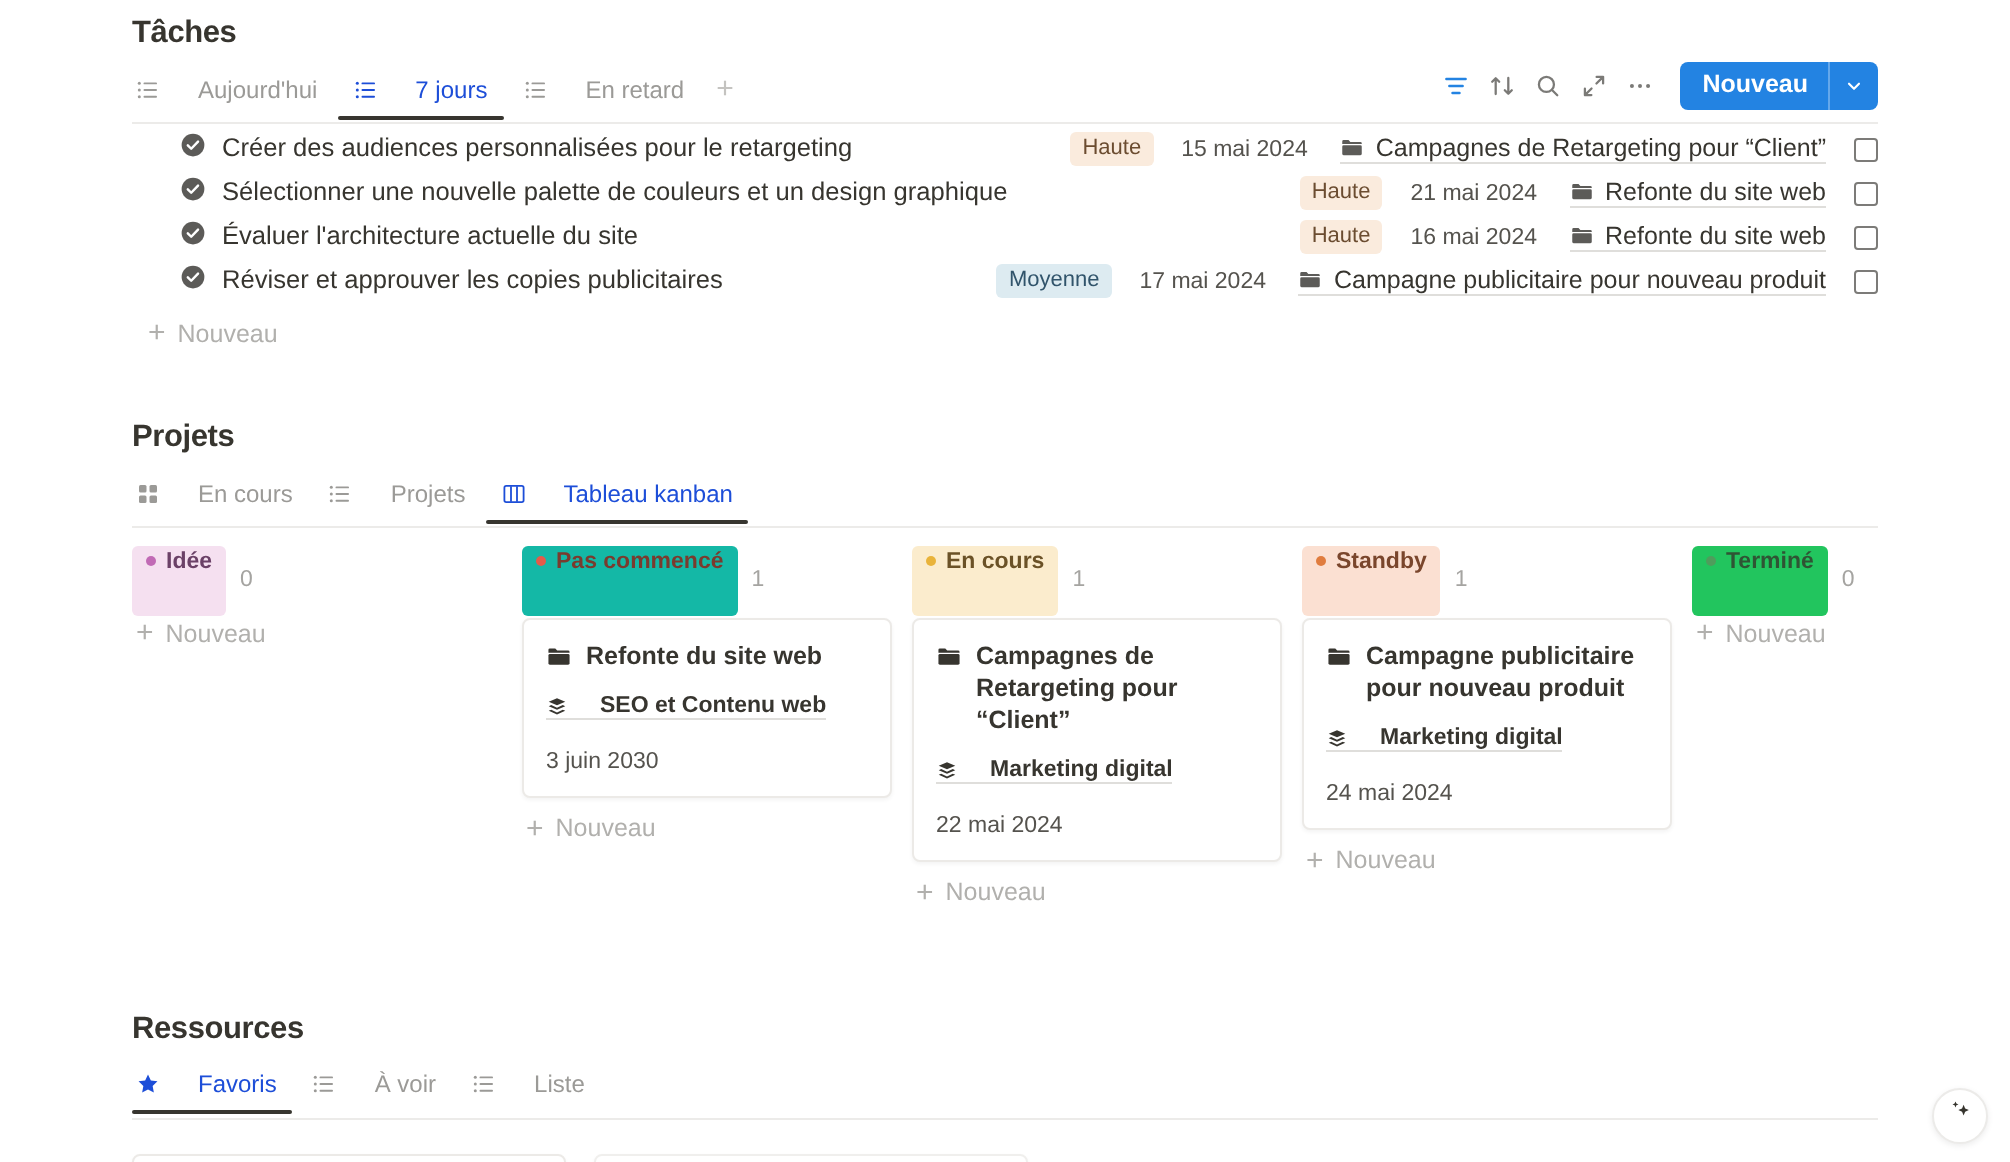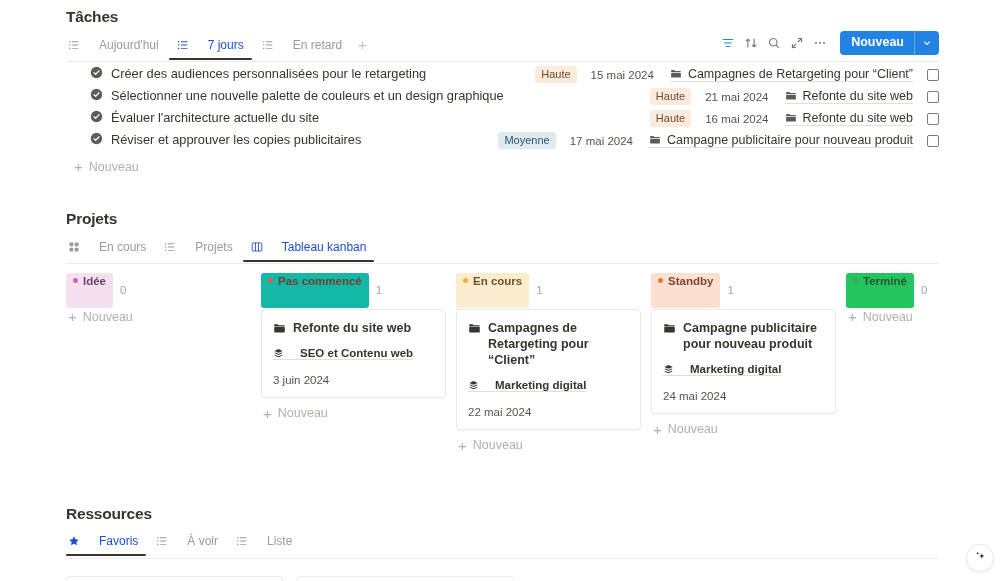--- a/index.html
+++ b/index.html
@@ -413,21 +413,21 @@
             <span class="tx">Refonte du site web</span>
           </div>
           <div class="kcard-meta">
             <svg width="11" height="11" viewBox="0 0 16 16" fill="#37352f">
                 <path d="M8 1.6l6 2.6-6 2.6-6-2.6z"></path>
                 <path d="M2 7.4l6 2.6 6-2.6-1.8-.8L8 8.6 3.8 6.6z"></path>
                 <path d="M2 10.8l6 2.6 6-2.6-1.8-.8L8 12 3.8 10z"></path>
               </svg>
             <span>SEO et Contenu web</span>
           </div>
-          <div class="kcard-date">3 juin 2024</div>
+          <div class="kcard-date">3 juin 2030</div>
         </div>
         <div class="knew">
           <span class="plus">+</span>
           <span>Nouveau</span>
         </div>
       </div>
 
       <div class="kcol">
         <div class="kcol-head">
           <span class="kpill" style="background:#fbeccd;color:#6b5227">

